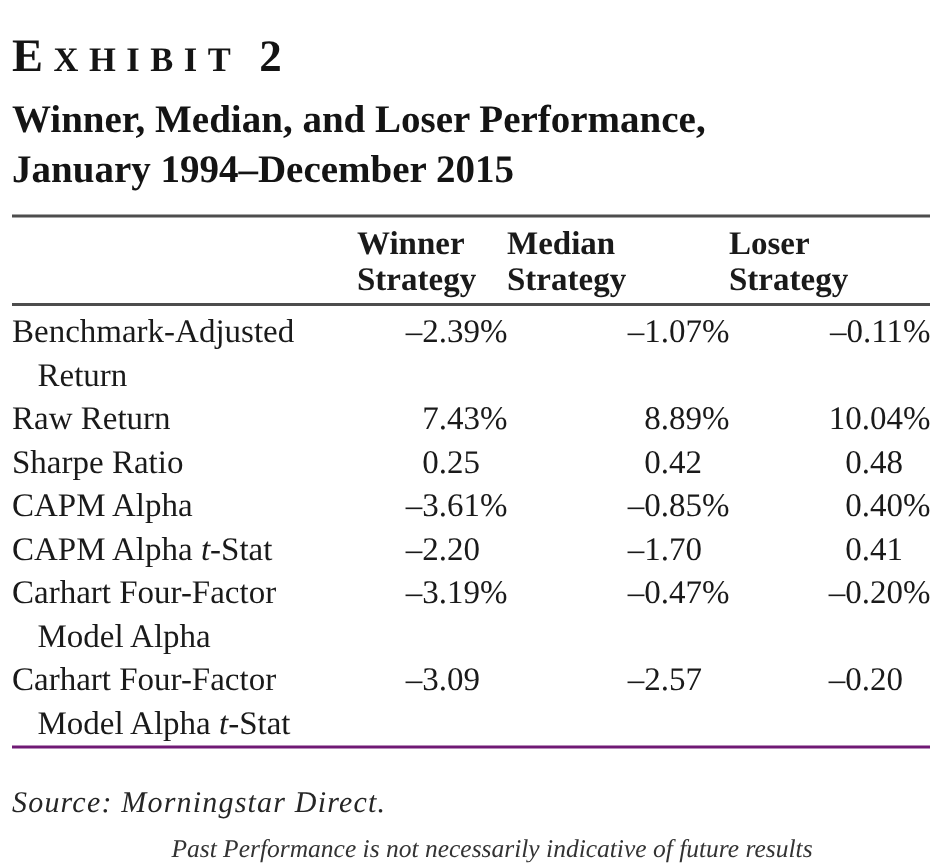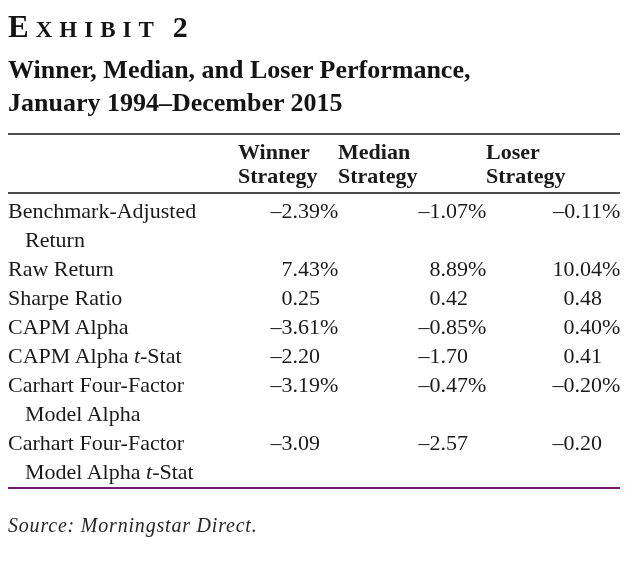--- a/index.html
+++ b/index.html
@@ -4,21 +4,21 @@
 <style>
   html,body{margin:0;padding:0;}
   body{
     width:626px;height:575px;box-sizing:border-box;
     background:#ffffff;color:#1a1a1a;
     font-family:"Liberation Serif","DejaVu Serif",serif;
     padding:6px 6px 0 8px;overflow:hidden;
   }
   
   .exhibit-title{
-    margin:2px 0 5px;font-size:23px;font-weight:700;
+    margin:12px 0 5px;font-size:23px;font-weight:700;
     letter-spacing:7px;line-height:37px;color:#141414;
   }
   .exhibit-title .exword{text-transform:uppercase;}
   .exhibit-title::first-letter{font-size:31px;}
   .exhibit-title .exnum{font-size:30px;letter-spacing:0;margin-left:12px;}
   .subtitle{
     margin:0 0 14px;font-size:26px;font-weight:700;
     line-height:33px;color:#141414;
   }
   
@@ -130,14 +130,15 @@
             <div class="lab-line indent">Model Alpha <i>t</i>-Stat</div>
           </div>
           <div class="cell val"><span class="num">–3.09</span><span class="pct"></span></div>
           <div class="cell val"><span class="num">–2.57</span><span class="pct"></span></div>
           <div class="cell val"><span class="num">–0.20</span><span class="pct"></span></div>
         </div>
       </div>
   </div>
 
   <p class="source">Source: Morningstar Direct.</p>
+  <p class="disclaimer">Past Performance is not necessarily indicative of future results</p>
 
 </div>
 
 </body></html>

